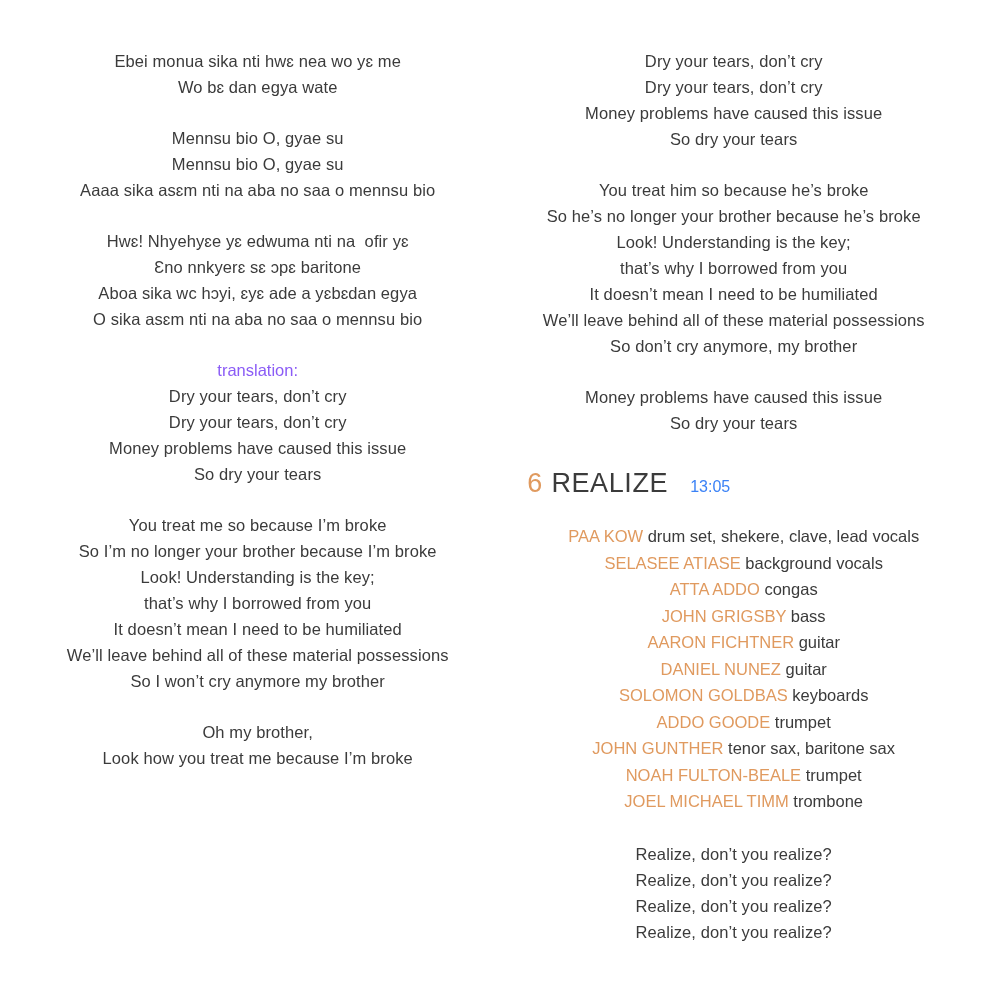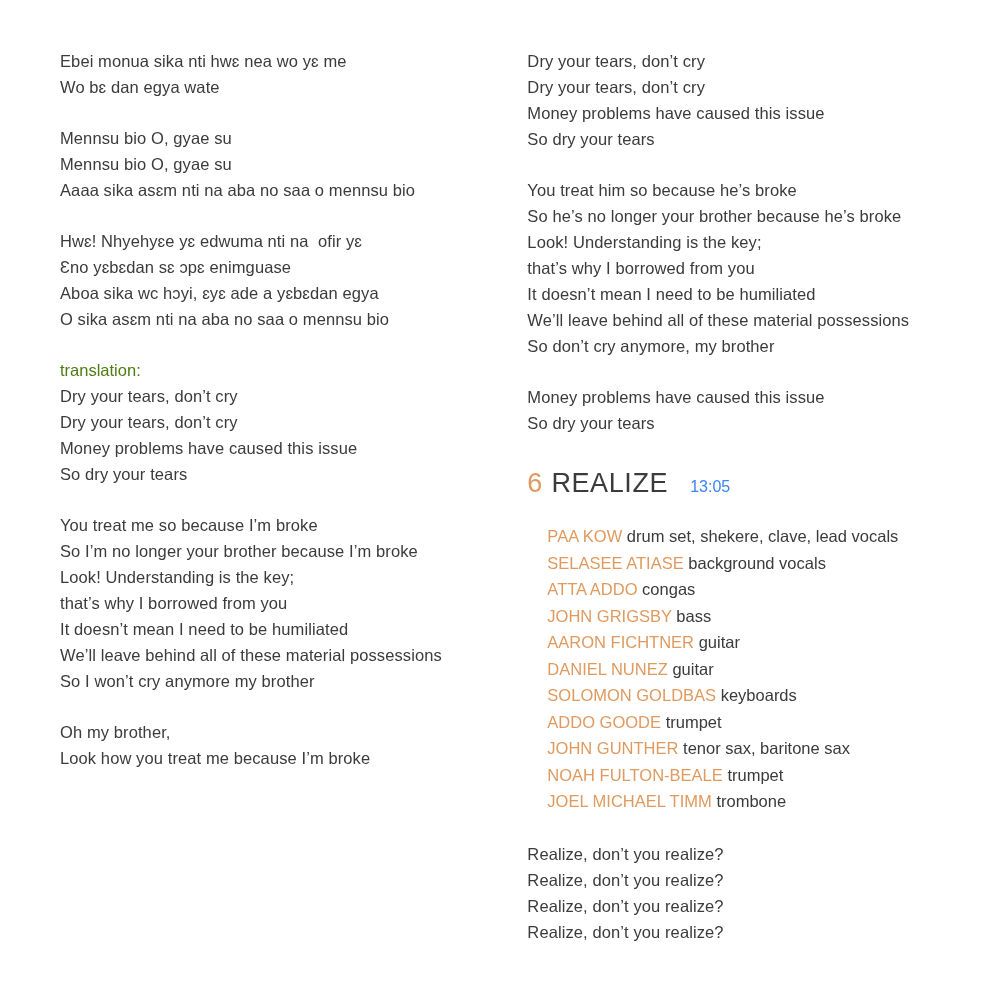--- a/index.html
+++ b/index.html
@@ -19,41 +19,42 @@
     width: 1000px;
     height: 1000px;
     box-sizing: border-box;
     padding: 48px 60px 40px 60px;
   }
   .columns {
     display: flex;
     flex-direction: row;
     align-items: flex-start;
     gap: 72px;
+    text-align: center;
   }
   .col {
     width: 412px;
   }
   .col-right {
     width: 430px;
   }
   .stanza {
     margin: 0 0 25px 0;
   }
   .line {
     font-size: 16.5px;
     line-height: 26px;
     color: #3b3b3b;
     letter-spacing: 0.1px;
     white-space: pre-wrap;
   }
   .label-translation {
     font-size: 16.5px;
     line-height: 26px;
-    color: #4d7c0f;
+    color: #8b5cf6;
     margin: 0 0 0 0;
   }
   .track-head {
     display: flex;
     align-items: baseline;
     margin: 34px 0 26px 0;
   }
   .track-num {
     font-size: 27px;
     color: #e09a5f;
@@ -103,21 +104,21 @@
       </div>
 
       <div class="stanza">
         <div class="line">Mennsu bio O, gyae su</div>
         <div class="line">Mennsu bio O, gyae su</div>
         <div class="line">Aaaa sika asɛm nti na aba no saa o mennsu bio</div>
       </div>
 
       <div class="stanza">
         <div class="line">Hwɛ! Nhyehyɛe yɛ edwuma nti na  ofir yɛ</div>
-        <div class="line">Ɛno yɛbɛdan sɛ ɔpɛ enimguase</div>
+        <div class="line">Ɛno nnkyerɛ sɛ ɔpɛ baritone</div>
         <div class="line">Aboa sika wc hɔyi, ɛyɛ ade a yɛbɛdan egya</div>
         <div class="line">O sika asɛm nti na aba no saa o mennsu bio</div>
       </div>
 
       <div class="stanza">
         <div class="label-translation">translation:</div>
         <div class="line">Dry your tears, don’t cry</div>
         <div class="line">Dry your tears, don’t cry</div>
         <div class="line">Money problems have caused this issue</div>
         <div class="line">So dry your tears</div>

